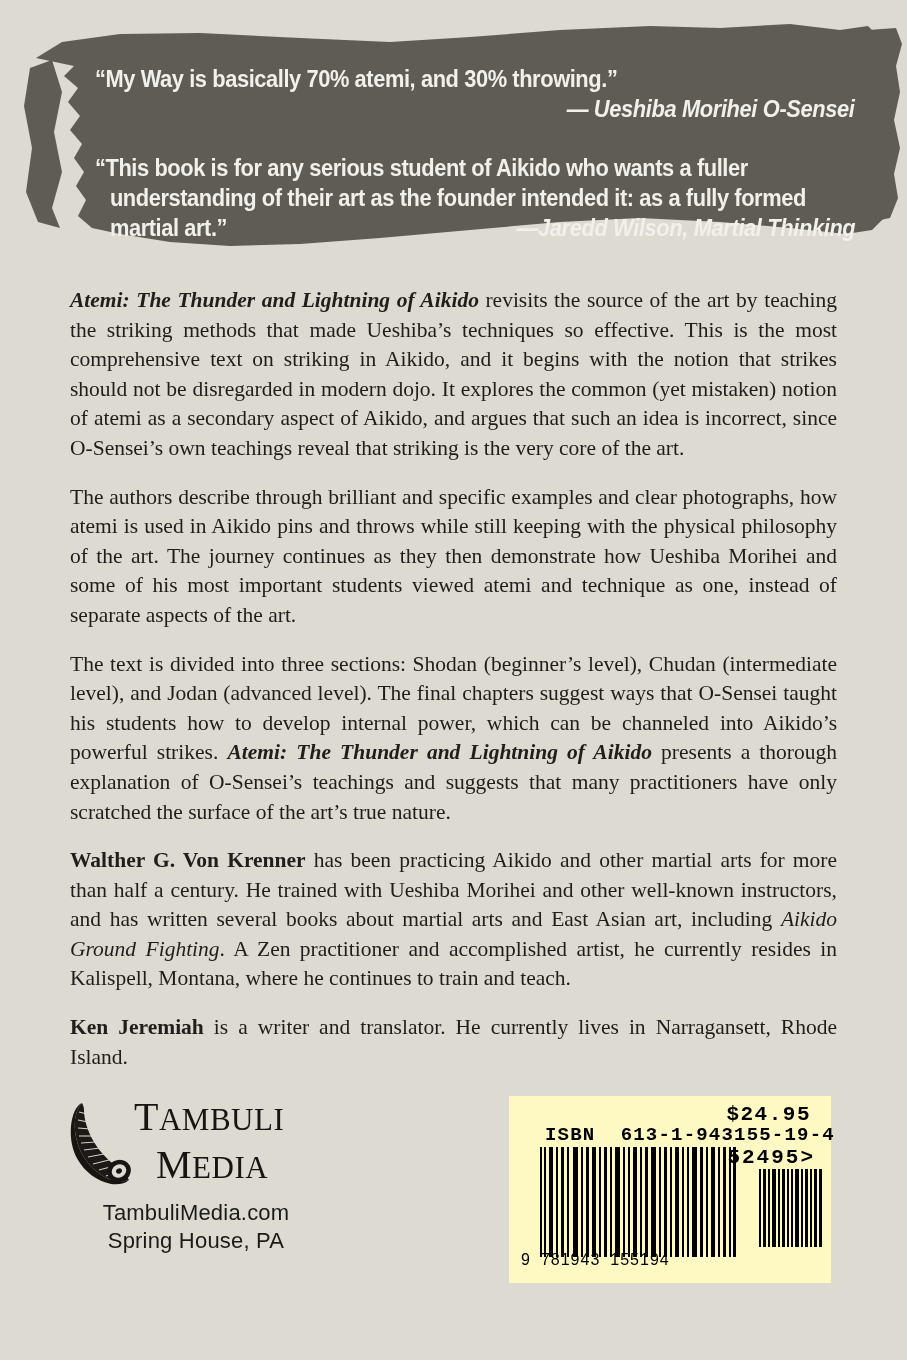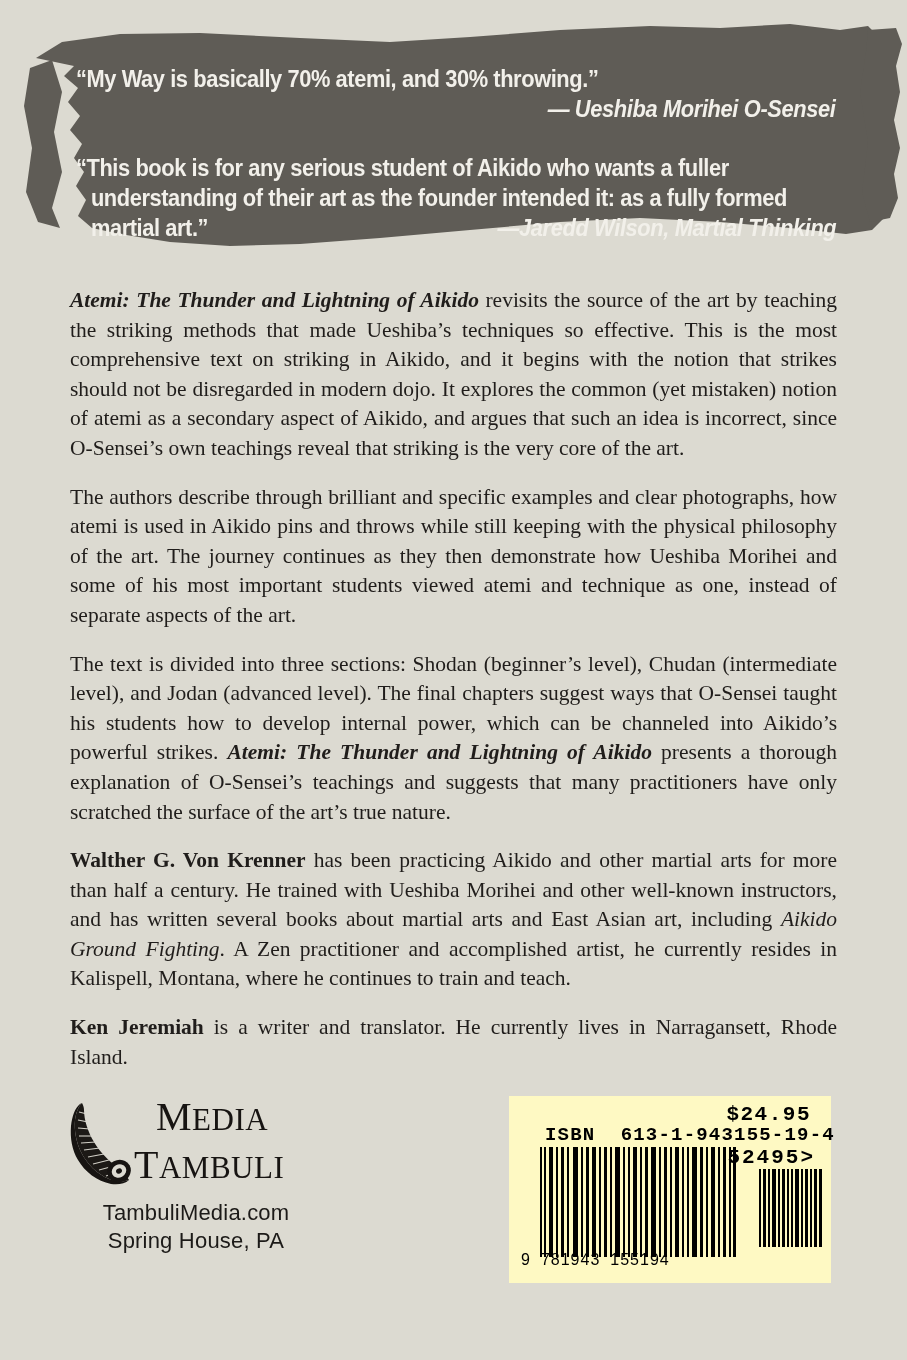--- a/index.html
+++ b/index.html
@@ -27,21 +27,21 @@
     height: 248px;
   }
   .quote-band svg {
     position: absolute;
     left: 0;
     top: 0;
     display: block;
   }
   .quote-content {
     position: absolute;
-    left: 76px;
+    left: 95px;
     top: 42px;
     width: 760px;
     color: #f2f0ea;
   }
   .q-line {
     font-family: "Liberation Sans", sans-serif;
     font-weight: bold;
     font-size: 23.5px;
     line-height: 30px;
     letter-spacing: -0.45px;
@@ -297,22 +297,22 @@
           <path d="M 22,59 L 38,56"></path>
           <path d="M 27,66 L 43,62"></path>
           <path d="M 33,72 L 48,68"></path>
           <path d="M 40,78 L 53,73"></path>
         </g>
         <ellipse cx="53" cy="73" rx="12" ry="11" fill="#171412" transform="rotate(-28 53 73)"></ellipse>
         <ellipse cx="53" cy="73" rx="7.5" ry="6.5" fill="#dcdad1" transform="rotate(-28 53 73)"></ellipse>
         <ellipse cx="53" cy="73" rx="3" ry="2.6" fill="#171412" transform="rotate(-28 53 73)"></ellipse>
       </svg>
       <div class="wordmark">
+        <div class="wm-line"><span class="cap">T</span><span class="sc">AMBULI</span></div>
         <div class="wm-line wm-media"><span class="cap">M</span><span class="sc">EDIA</span></div>
-        <div class="wm-line"><span class="cap">T</span><span class="sc">AMBULI</span></div>
       </div>
     </div>
     <div class="pub-address">
       <div>TambuliMedia.com</div>
       <div>Spring House, PA</div>
     </div>
   </div>
 
   <div class="barcode-box">
     <div class="bc-price">$24.95</div>

